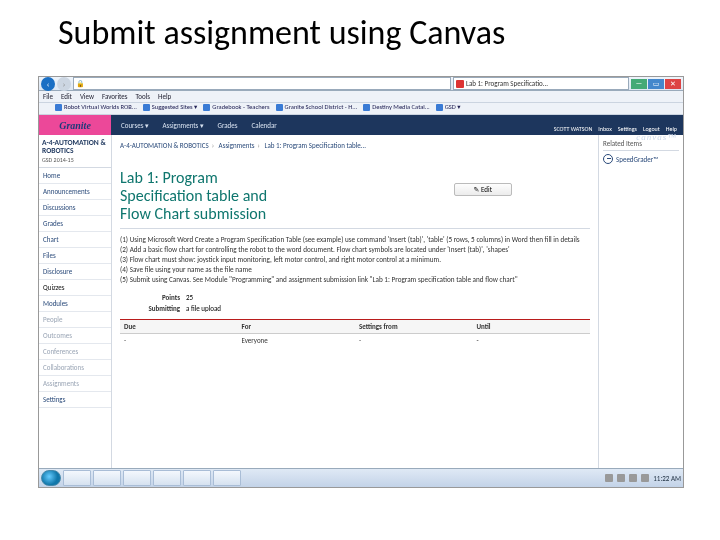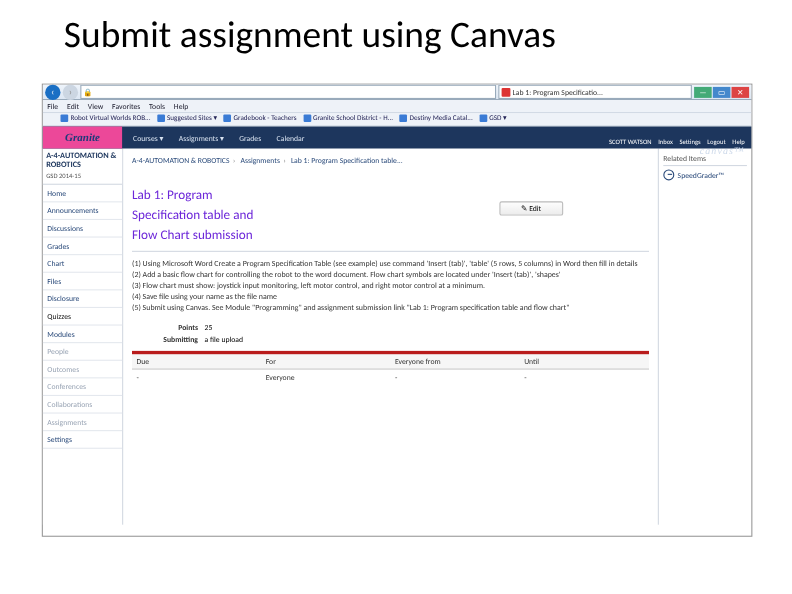--- a/index.html
+++ b/index.html
@@ -34,28 +34,28 @@
 .leftnav .course{background:#fff;padding:4px 3px 3px;border-bottom:1px solid #d3d9e2;color:#1d365d}
 .leftnav .course b{font-size:7.5px;font-weight:bold;display:block;line-height:8px}
 .leftnav .course small{font-size:6px;color:#555}
 .leftnav .item{padding:3px 4px;border-bottom:1px solid #e4e8ee;color:#2a4a7a;cursor:default}
 .leftnav .item.active{color:#111;background:#fff;font-weight:400}
 .leftnav .item.dim{color:#9aa5b5}
 .main{flex:1;padding:6px 8px 0;position:relative;overflow:hidden}
 .crumb{font-size:7px;color:#2a4a7a;margin-bottom:20px}
 .crumb span{color:#2a4a7a}
 .crumb .sep{color:#888;margin:0 3px}
-.h1{font-size:12px;color:#6d28d9;line-height:16px;margin:2px 0}
+.h1{font-size:16px;color:#0f766e;line-height:16px;margin:2px 0}
 .editbtn{position:absolute;right:86px;top:48px;border:1px solid #bbb;border-radius:2px;background:linear-gradient(#fdfdfd,#ececec);font-size:7px;padding:1px 19px;display:flex;align-items:center;gap:2px}
 .hr{border:0;border-top:1px solid #d3d9e2;margin:6px 0}
 .instr{font-size:7.2px;color:#333;line-height:10px}
 .meta{font-size:7px;margin-top:8px}
 .meta .row{display:flex;gap:6px;margin:2px 0}
 .meta .lbl{width:60px;text-align:right;font-weight:bold;color:#333}
-.tblhdr{display:flex;font-size:7px;font-weight:normal;color:#333;border-top:3px solid #b91c1c;border-bottom:1px solid #ccc;background:#f6f6f6;margin-top:6px}
+.tblhdr{display:flex;font-size:7px;font-weight:bold;color:#333;border-top:1px solid #b91c1c;border-bottom:1px solid #ccc;background:#f6f6f6;margin-top:6px}
 .tblhdr div{flex:1;padding:2px 4px}
 .tblrow{display:flex;font-size:7px;color:#333}
 .tblrow div{flex:1;padding:2px 4px}
 .rside{width:76px;border-left:1px solid #d3d9e2;padding:4px 4px;font-size:7px}
 .rside .rh{color:#555;font-size:7px;border-bottom:1px solid #d3d9e2;padding-bottom:2px;margin-bottom:3px}
 .rside .ritem{color:#2a4a7a;display:flex;align-items:center;gap:3px}
 .rside .dial{width:8px;height:8px;border:1px solid #2a4a7a;border-radius:50%;position:relative}
 .rside .dial:after{content:'';position:absolute;width:4px;height:1px;background:#2a4a7a;left:3px;top:3px}
 .taskbar{position:absolute;bottom:0;left:0;right:0;height:18px;background:linear-gradient(#dfe9f5,#c3d3e8);border-top:1px solid #9ab;display:flex;align-items:center;padding:0 2px;gap:2px;font-size:7px}
 .taskbar .start{width:18px;height:14px;border-radius:8px;background:radial-gradient(circle at 40% 40%,#6cf,#17a 60%);border:1px solid #48a}
@@ -192,34 +192,50 @@
             <div>25</div>
           </div>
         <div class="row">
             <div class="lbl">Submitting</div>
             <div>a file upload</div>
           </div>
       </div>
       <div class="tblhdr">
         <div>Due</div>
         <div>For</div>
-        <div>Everyone from</div>
+        <div>Settings from</div>
         <div>Until</div>
       </div>
       <div class="tblrow">
         <div>-</div>
         <div>Everyone</div>
         <div>-</div>
         <div>-</div>
       </div>
     </div>
 
     <div class="rside">
       <div class="rh">Related Items</div>
       <div class="ritem">
         <span class="dial"></span>
         <span>SpeedGrader™</span>
       </div>
     </div>
   </div>
 
+  <div class="taskbar">
+    <div class="start"></div>
+    <div class="tbtn"></div>
+    <div class="tbtn"></div>
+    <div class="tbtn"></div>
+    <div class="tbtn"></div>
+    <div class="tbtn"></div>
+    <div class="tbtn"></div>
+    <div class="tray">
+      <span class="tic"></span>
+      <span class="tic"></span>
+      <span class="tic"></span>
+      <span class="tic"></span>
+      <span>11:22 AM</span>
+    </div>
+  </div>
 
 </div>
 
 </body></html>

